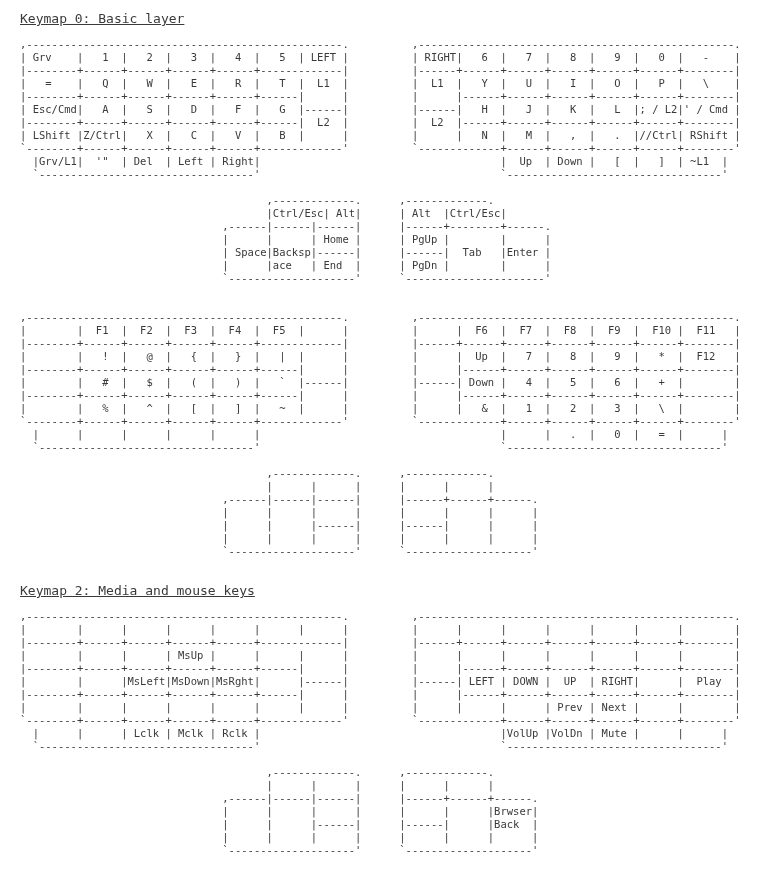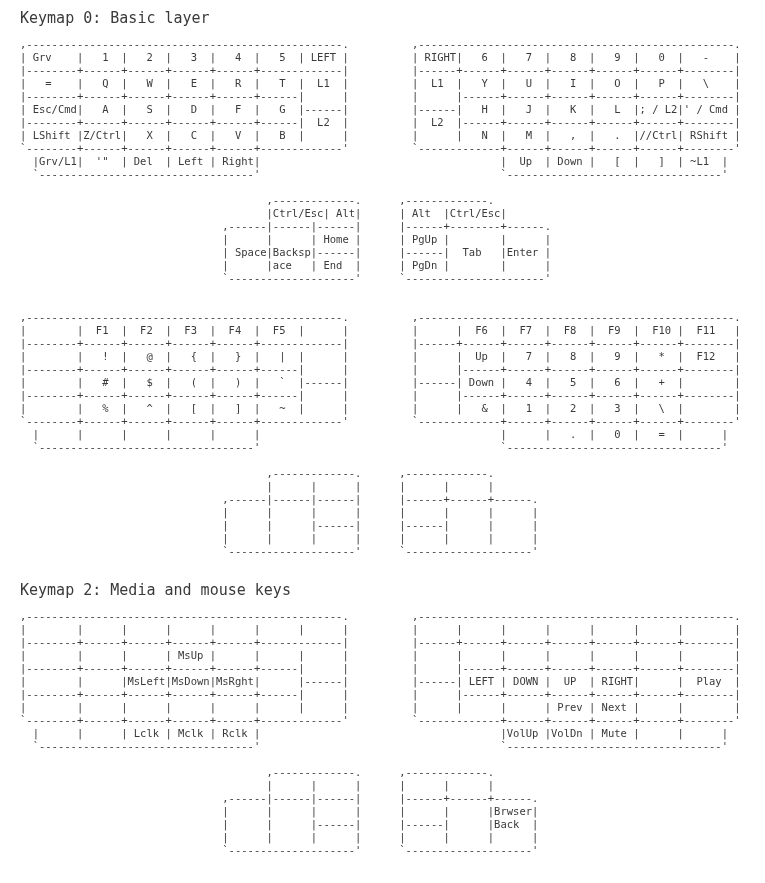--- a/index.html
+++ b/index.html
@@ -16,25 +16,26 @@
     background: #ffffff;
   }
   .keymap-section {
     margin: 0 0 26px 0; 
   }
   .keymap-section:last-child {
     margin-bottom: 0;
   }
   .keymap-title {
     font-family: "DejaVu Sans Mono", "Liberation Mono", monospace;
-    font-size: 15px;
+    font-size: 13px;
     line-height: 13px;
     color: #3a3a3a;
     white-space: pre;
     margin: 0 0 13px 0; 
+    text-decoration: underline;
   }
   .keymap-art {
     font-family: "DejaVu Sans Mono", "Liberation Mono", monospace;
     font-size: 10.5px;
     line-height: 13px;
     color: #3a3a3a;
     white-space: pre;
     margin: 0;
     padding: 0;
   }

